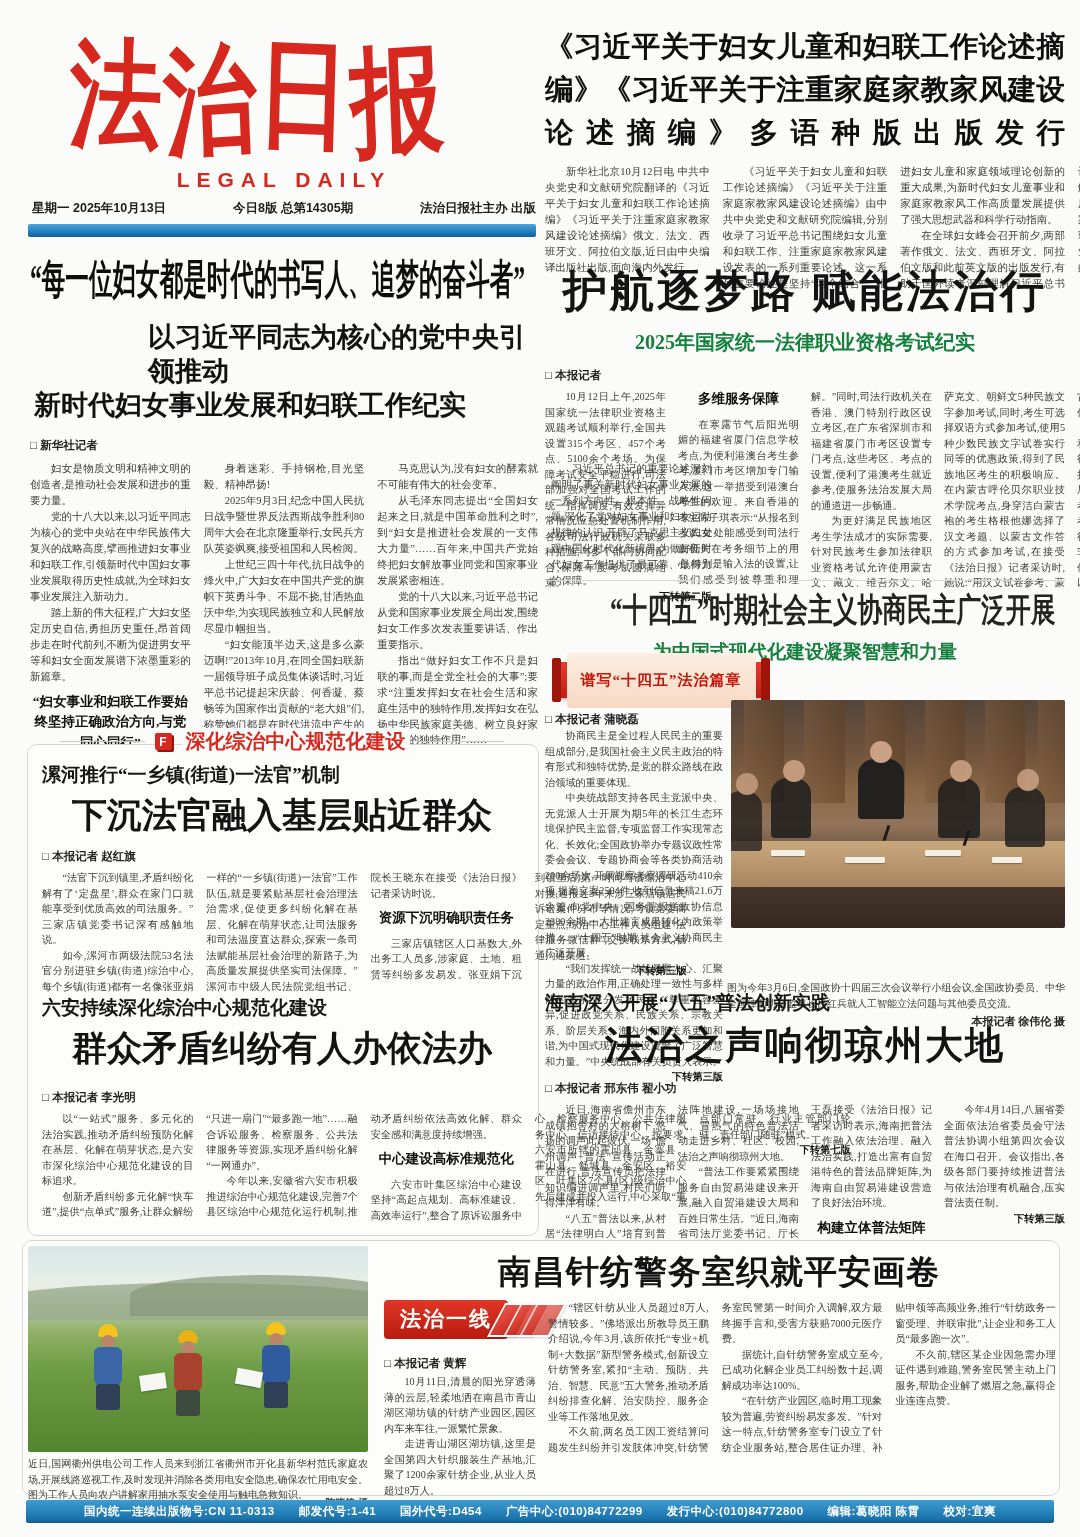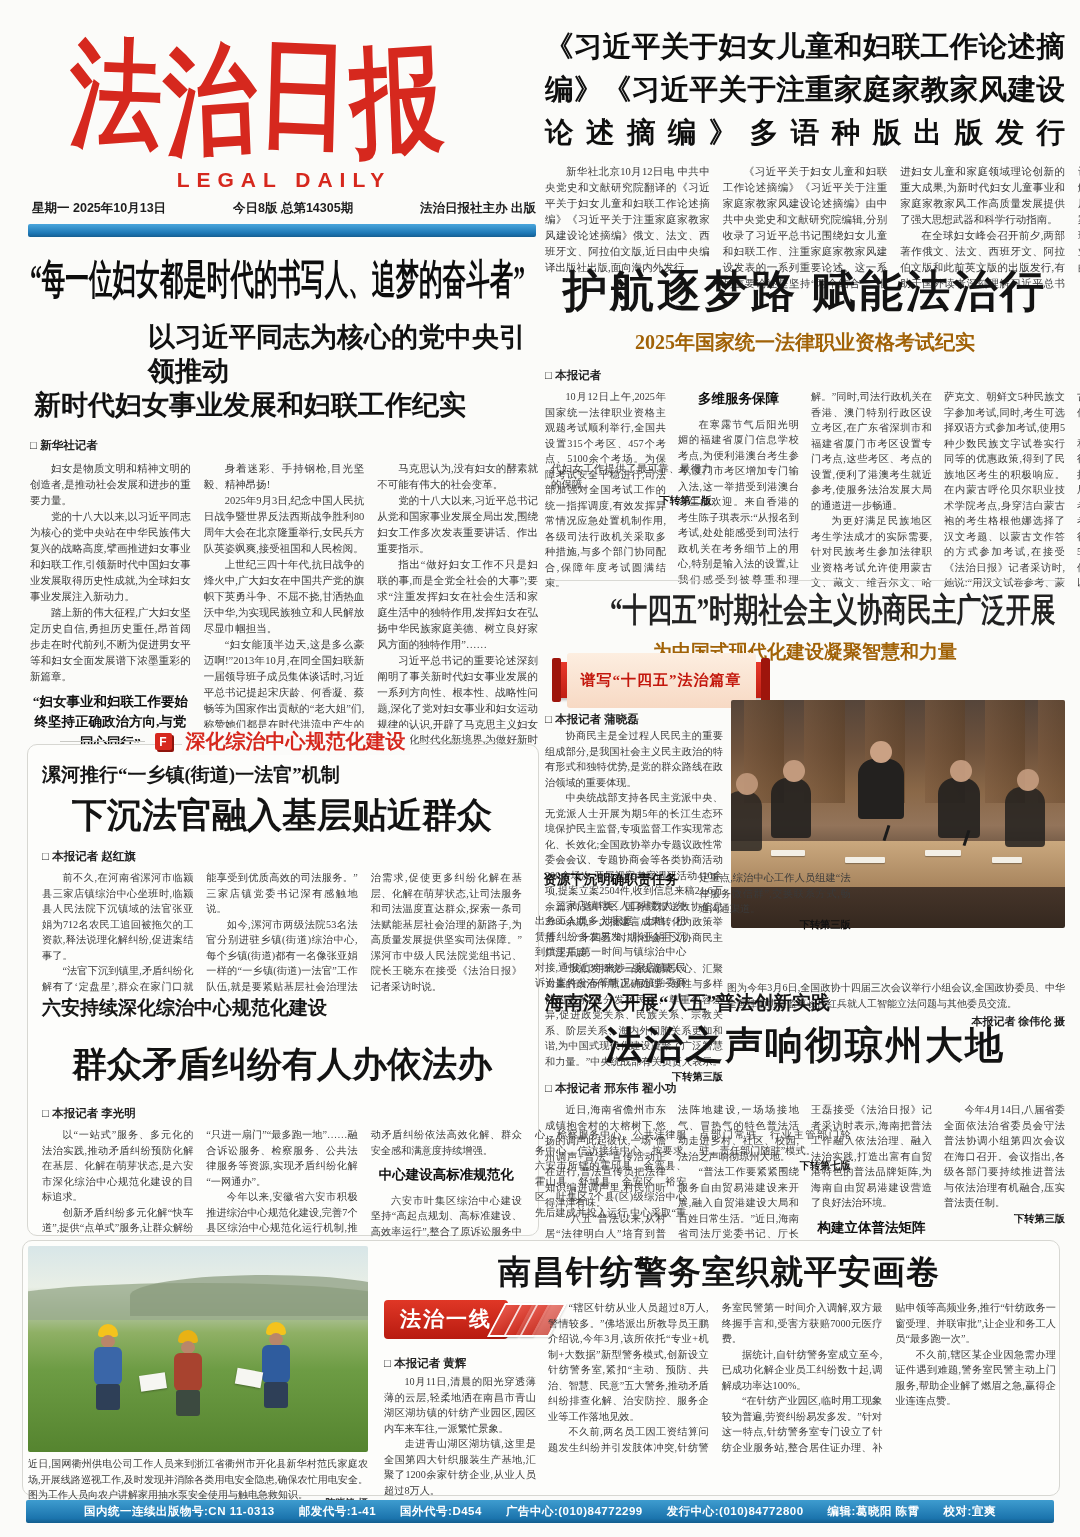--- a/index.html
+++ b/index.html
@@ -31,21 +31,21 @@
   .divider-h{position:absolute;height:1px;background:#d9d9d4;}
   
   .tr-headline{font-size:28.5px;font-weight:900;line-height:1.5;color:#0e0e0e;
       text-align:justify;text-align-last:justify;font-family:"Liberation Serif",serif;}
   
   .lead-headline{font-size:41px;font-weight:900;color:#0d0d0d;white-space:nowrap;
       transform:scaleX(.575);transform-origin:0 50%;}
   .lead-sub{font-size:27px;font-weight:900;color:#111;line-height:1.25;}
   
   .hh-headline{font-size:44px;letter-spacing:3px;}
-  .hh-sub{font-size:20px;font-weight:900;text-align:center;color:#a16207;}
+  .hh-sub{font-size:20px;font-weight:900;text-align:center;color:#15803d;}
   
   .sw-headline{font-size:33px;font-weight:900;white-space:nowrap;transform:scaleX(.75);transform-origin:50% 50%;text-align:center;width:100%;}
   .ribbon{position:absolute;background:linear-gradient(180deg,#e8392b,#c01f14);border-radius:4px;
       box-shadow:0 2px 3px rgba(0,0,0,.25);display:flex;align-items:center;justify-content:center;}
   .ribbon .inner{background:linear-gradient(180deg,#fdeee0,#f7d9c4);border-radius:3px;padding:18px 14px;
       color:#c3170c;font-weight:900;font-size:15px;letter-spacing:1px;}
   .ribbon:before,.ribbon:after{content:"";position:absolute;top:-4px;bottom:-4px;width:9px;background:#9e150c;border-radius:2px;}
   .ribbon:before{left:-5px;} .ribbon:after{right:-5px;}
   
   .box{border:1px solid #d7d7d2;border-radius:10px;background:#fdfdfb;}
@@ -118,20 +118,21 @@
     <div class="body-text col3" style="height:312px;margin-top:8px;">
       <p>妇女是物质文明和精神文明的创造者,是推动社会发展和进步的重要力量。</p>
       <p>党的十八大以来,以习近平同志为核心的党中央站在中华民族伟大复兴的战略高度,擘画推进妇女事业和妇联工作,引领新时代中国妇女事业发展取得历史性成就,为全球妇女事业发展注入新动力。</p>
       <p>踏上新的伟大征程,广大妇女坚定历史自信,勇担历史重任,昂首阔步走在时代前列,不断为促进男女平等和妇女全面发展谱下浓墨重彩的新篇章。</p>
       <h4 class="sub-h">“妇女事业和妇联工作要始终坚持正确政治方向,与党同心同行”</h4>
       <p>身着迷彩、手持钢枪,目光坚毅、精神昂扬!</p>
       <p>2025年9月3日,纪念中国人民抗日战争暨世界反法西斯战争胜利80周年大会在北京隆重举行,女民兵方队英姿飒爽,接受祖国和人民检阅。</p>
       <p>上世纪三四十年代,抗日战争的烽火中,广大妇女在中国共产党的旗帜下英勇斗争、不屈不挠,甘洒热血沃中华,为实现民族独立和人民解放尽显巾帼担当。</p>
       <p>“妇女能顶半边天,这是多么豪迈啊!”2013年10月,在同全国妇联新一届领导班子成员集体谈话时,习近平总书记提起宋庆龄、何香凝、蔡畅等为国家作出贡献的“老大姐”们,称赞她们都是在时代洪流中产生的巾帼英雄。</p>
       <p>马克思认为,没有妇女的酵素就不可能有伟大的社会变革。</p>
+      <p>从毛泽东同志提出“全国妇女起来之日,就是中国革命胜利之时”,到“妇女是推进社会发展的一支伟大力量”……百年来,中国共产党始终把妇女解放事业同党和国家事业发展紧密相连。</p>
       <p>党的十八大以来,习近平总书记从党和国家事业发展全局出发,围绕妇女工作多次发表重要讲话、作出重要指示。</p>
       <p>指出“做好妇女工作不只是妇联的事,而是全党全社会的大事”;要求“注重发挥妇女在社会生活和家庭生活中的独特作用,发挥妇女在弘扬中华民族家庭美德、树立良好家风方面的独特作用”……</p>
       <p>习近平总书记的重要论述深刻阐明了事关新时代妇女事业发展的一系列方向性、根本性、战略性问题,深化了党对妇女事业和妇女运动规律的认识,开辟了马克思主义妇女观中国化时代化新境界,为做好新时代妇女工作提供了最可靠、最得力的保障。</p>
       <p class="turn">下转第二版</p>
     </div>
   </div>
 
   <div class="abs" style="left:545px;top:262px;width:520px;">
     <div class="headline-serif hh-headline">护航逐梦路  赋能法治行</div>
     <div class="hh-sub" style="margin-top:8px;">2025年国家统一法律职业资格考试纪实</div>
@@ -194,32 +195,31 @@
     <div class="cube">F</div>
     <div class="sec-title" style="background:#fbfbf9;padding:0 4px;">深化综治中心规范化建设</div>
     <div class="line"></div>
   </div>
 
   <div class="abs" style="left:42px;top:762px;width:480px;">
     <div class="kicker">漯河推行“一乡镇(街道)一法官”机制</div>
     <div class="headline-serif" style="font-size:35px;margin-top:4px;">下沉法官融入基层贴近群众</div>
     <div class="byline" style="margin-top:10px;">□ 本报记者 赵红旗</div>
     <div class="body-text col3" style="height:126px;margin-top:6px;font-size:10.2px;">
-      <p>前不久,在河南省漯河市临颍县三家店镇综治中心坐班时,临颍县人民法院下沉镇域的法官张亚娟为712名农民工追回被拖欠的工资款,释法说理化解纠纷,促进案结事了。</p>
       <p>“法官下沉到镇里,矛盾纠纷化解有了‘定盘星’,群众在家门口就能享受到优质高效的司法服务。”三家店镇党委书记深有感触地说。</p>
       <p>如今,漯河市两级法院53名法官分别进驻乡镇(街道)综治中心,每个乡镇(街道)都有一名像张亚娟一样的“一乡镇(街道)一法官”工作队伍,就是要紧贴基层社会治理法治需求,促使更多纠纷化解在基层、化解在萌芽状态,让司法服务和司法温度直达群众,探索一条司法赋能基层社会治理的新路子,为高质量发展提供坚实司法保障。”漯河市中级人民法院党组书记、院长王晓东在接受《法治日报》记者采访时说。</p>
       <h4 class="sub-h">资源下沉明确职责任务</h4>
       <p>三家店镇辖区人口基数大,外出务工人员多,涉家庭、土地、租赁等纠纷多发易发。张亚娟下沉到镇里后,第一时间与镇综治中心对接,通报近3年来涉三家店镇居民诉讼案件分布等情况,与镇党委商定重点,综治中心工作人员组建“法律服务微信群”,交换联系方式,畅通沟通渠道。</p>
       <p class="turn">下转第三版</p>
     </div>
   </div>
 
   <div class="abs" style="left:42px;top:995px;width:480px;">
     <div class="kicker">六安持续深化综治中心规范化建设</div>
-    <div class="headline-serif" style="font-size:35px;margin-top:20px;">群众矛盾纠纷有人办依法办</div>
+    <div class="headline-serif" style="font-size:35px;margin-top:4px;">群众矛盾纠纷有人办依法办</div>
     <div class="byline" style="margin-top:18px;">□ 本报记者 李光明</div>
     <div class="body-text col3" style="height:118px;margin-top:6px;font-size:10.2px;">
       <p>以“一站式”服务、多元化的法治实践,推动矛盾纠纷预防化解在基层、化解在萌芽状态,是六安市深化综治中心规范化建设的目标追求。</p>
       <p>创新矛盾纠纷多元化解“快车道”,提供“点单式”服务,让群众解纷“只进一扇门”“最多跑一地”……融合诉讼服务、检察服务、公共法律服务等资源,实现矛盾纠纷化解“一网通办”。</p>
       <p>今年以来,安徽省六安市积极推进综治中心规范化建设,完善7个县区综治中心规范化运行机制,推动矛盾纠纷依法高效化解、群众安全感和满意度持续增强。</p>
       <h4 class="sub-h">中心建设高标准规范化</h4>
       <p>六安市叶集区综治中心建设坚持“高起点规划、高标准建设、高效率运行”,整合了原诉讼服务中心、检察服务中心、公共法律服务中心、信访接待中心。按要求,六安市所辖的霍邱县、金寨县、霍山县、舒城县、金安区、裕安区、叶集区7个县(区)级综治中心先后建成并投入运行,中心采取“重点部门常驻、行业主管部门轮驻、责任部门随驻”模式。</p>
       <p class="turn">下转第七版</p>
     </div>
   </div>

